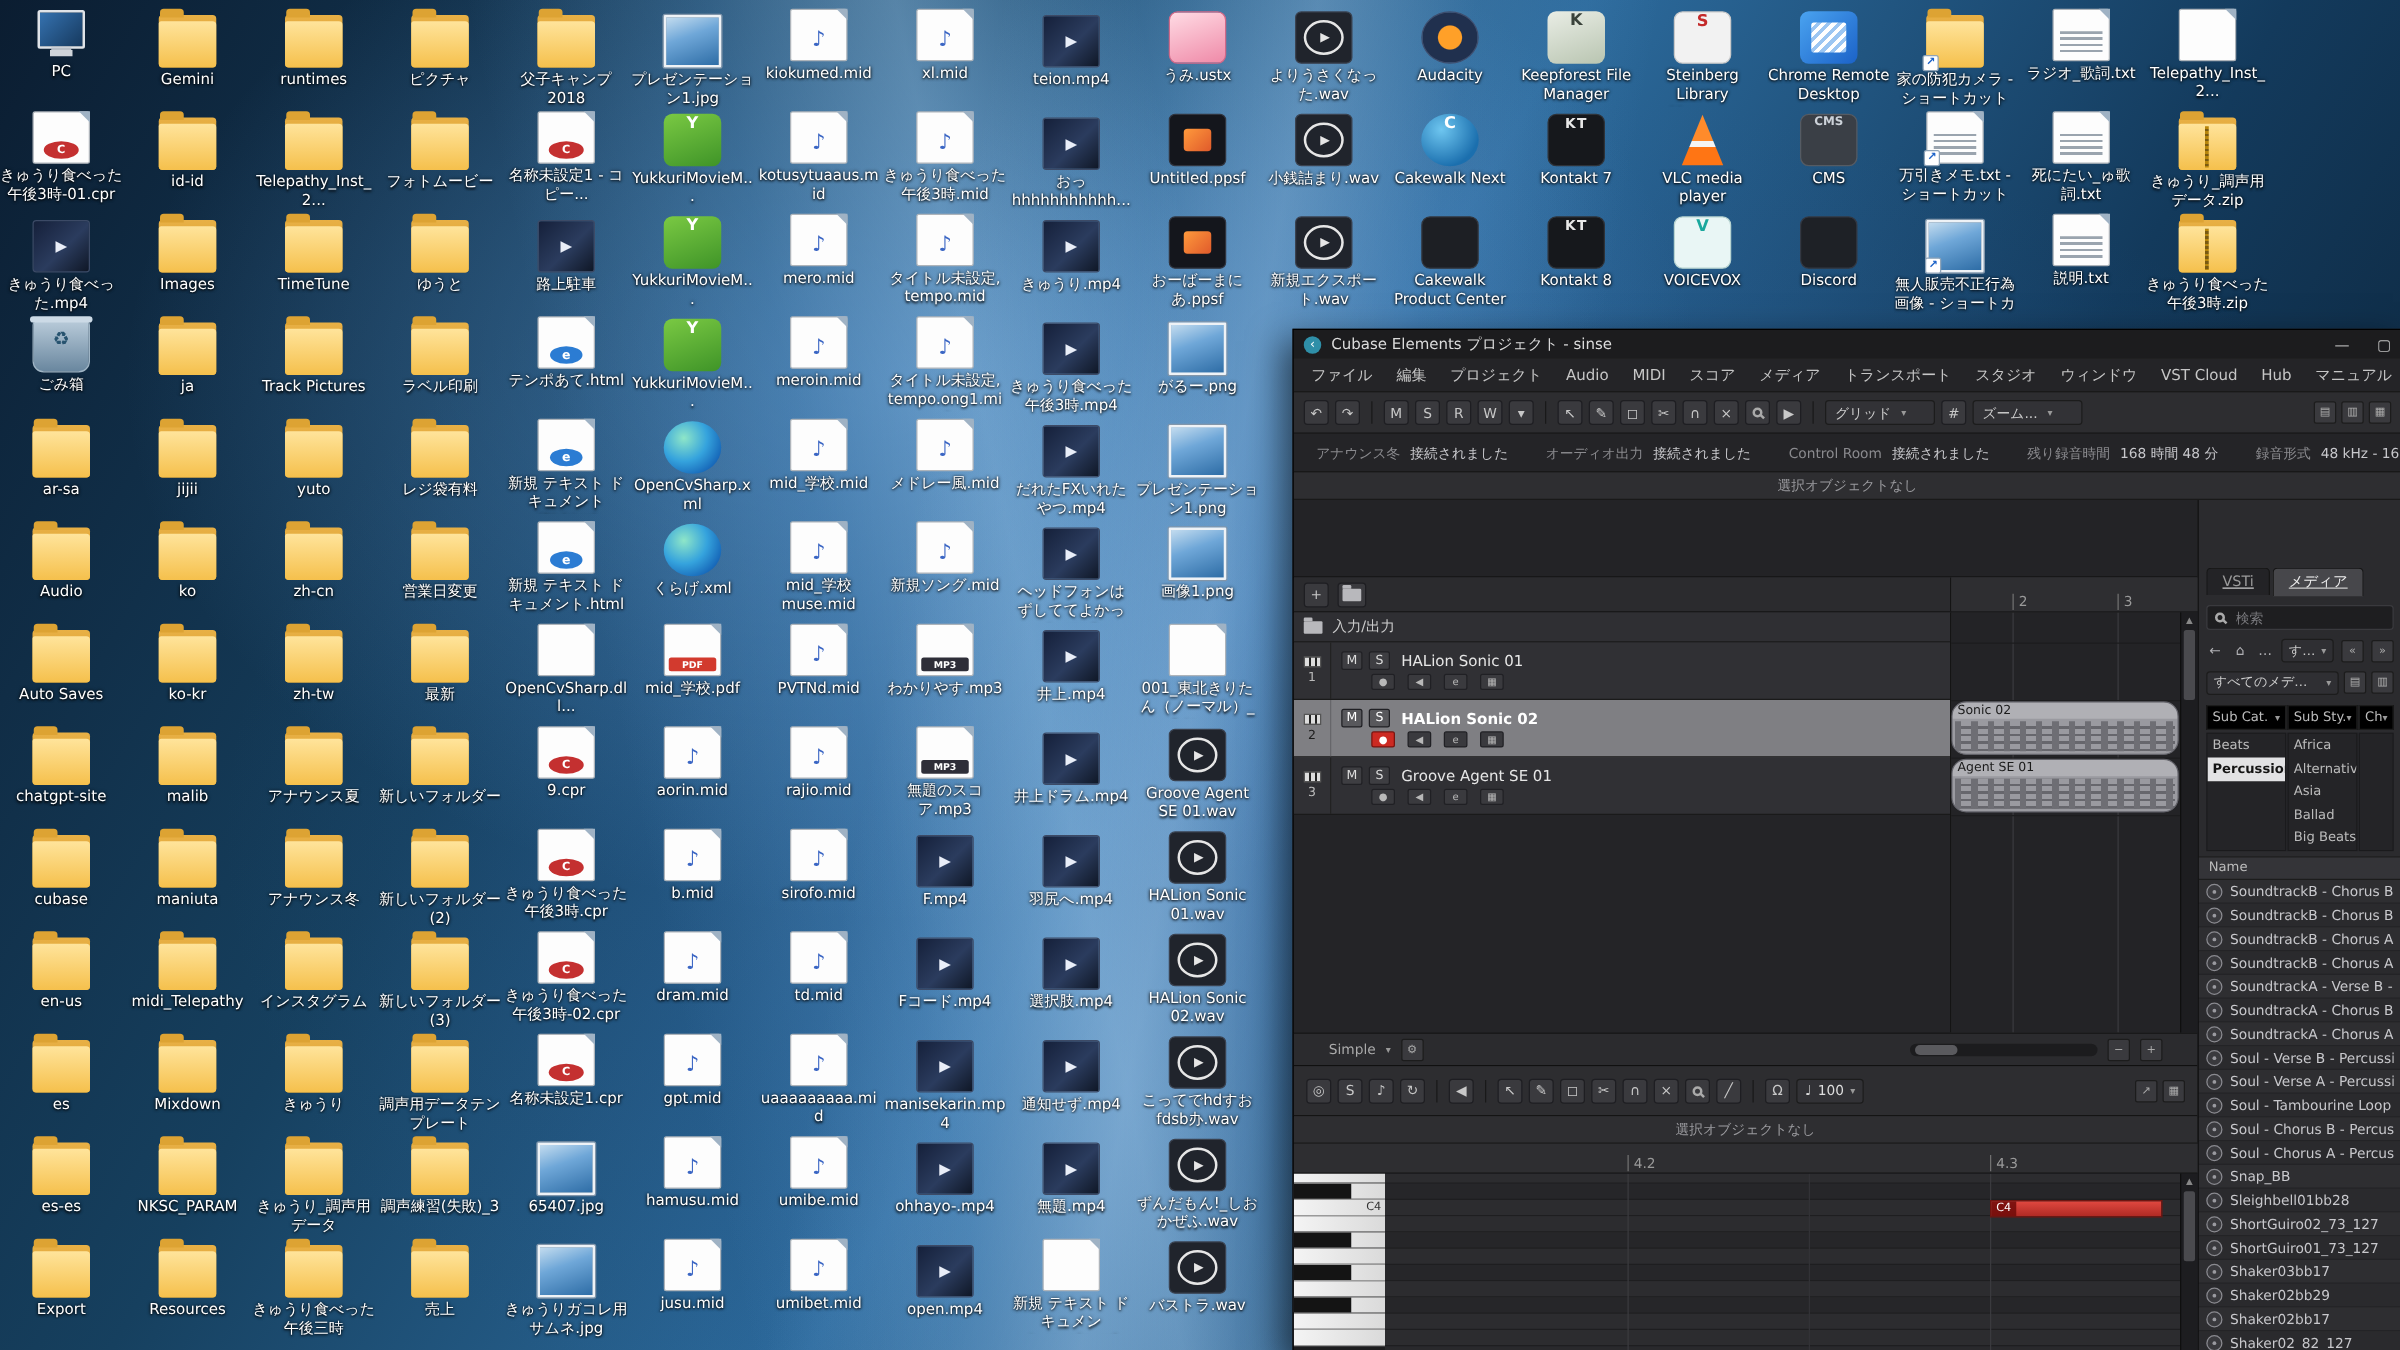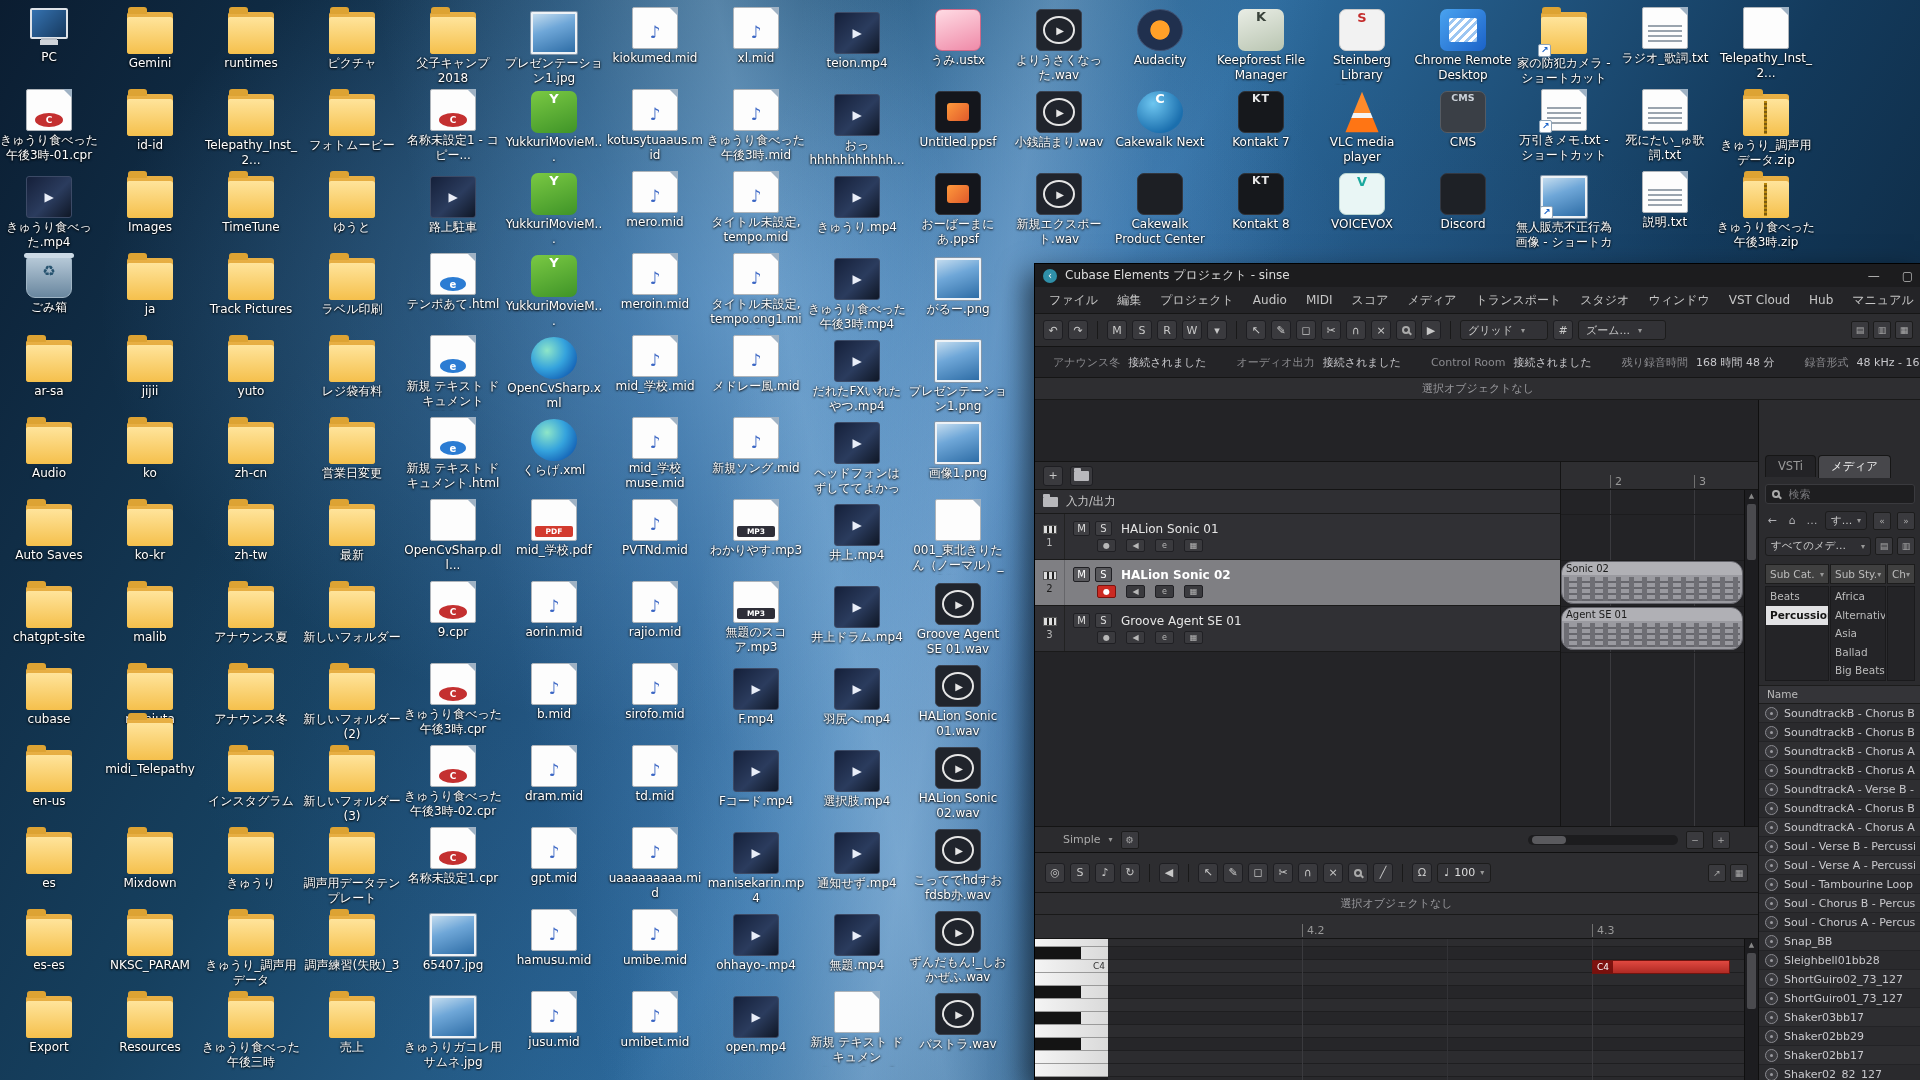--- a/index.html
+++ b/index.html
@@ -162,34 +162,34 @@
   .grow.w{background:#2c2c2f;}
   .grow.b{background:#262629;}
   .gwrap{position:absolute;inset:0;display:flex;flex-direction:column;}
   .redbar{position:absolute;left:484px;top:21px;width:138px;height:14px;background:linear-gradient(180deg,#e04840,#b02a24);
     border:1px solid #701510;display:flex;align-items:center;overflow:hidden;}
   .rlabel{font-size:9px;color:#fff;background:rgba(110,10,8,.85);padding:0 4px;height:100%;line-height:12px;}
 
   
   .rack{flex:1;border-left:1px solid #0f0f0f;background:#2b2b2e;display:flex;flex-direction:column;overflow:hidden;min-width:0;}
   .rack-top-gap{flex:0 0 54px;}
-  .rack-tabs{flex:0 0 24px;display:flex;gap:2px;padding:0 6px;align-items:center;}
+  .rack-tabs{flex:0 0 24px;display:flex;gap:2px;padding:0 6px;align-items:flex-start;text-decoration:underline;}
   .rtab{padding:3px 12px 4px;font-size:11.5px;background:#232326;color:#9a9a9a;border:1px solid #161616;border-bottom:none;border-radius:4px 4px 0 0;white-space:nowrap;}
   .rtab.active{background:#47474b;color:#f0f0f0;}
   .rack-search{margin:6px 6px 0;flex:0 0 20px;background:#1e1e20;border:1px solid #3a3a3e;border-radius:3px;display:flex;align-items:center;gap:7px;padding:0 6px;}
   .rack-search input{background:none;border:none;outline:none;color:#ccc;font-size:11px;width:100%;font-family:inherit;}
   .rack-search input::placeholder{color:#7a7a7e;}
   .rack-nav{margin:7px 6px 0;flex:0 0 19px;display:flex;align-items:center;gap:6px;font-size:11px;color:#b0b0b4;}
   .nav-ic{width:14px;text-align:center;flex:0 0 auto;}
   .scope{flex:1;display:flex;align-items:center;gap:5px;background:#2f2f33;border:1px solid #1c1c1c;border-radius:3px;height:19px;padding:0 5px;
     font-size:10.5px;color:#ccc;overflow:hidden;white-space:nowrap;min-width:0;}
   .scope span:first-child{overflow:hidden;text-overflow:ellipsis;}
   .rack-filter{margin:6px 6px 0;flex:0 0 20px;display:flex;gap:4px;align-items:center;}
   .rack-attr{margin:8px 6px 0;flex:0 0 20px;display:flex;gap:1px;}
-  .attr-h{height:20px;background:#404040;border:1px solid #1c1c1c;font-size:10.5px;color:#bbb;display:flex;align-items:center;
+  .attr-h{height:20px;background:#000000;border:1px solid #1c1c1c;font-size:10.5px;color:#bbb;display:flex;align-items:center;
     justify-content:space-between;padding:0 4px;overflow:hidden;white-space:nowrap;}
   .rack-cats{margin:2px 6px 0;flex:0 0 95px;display:flex;gap:1px;overflow:hidden;}
   .catcol{display:flex;flex-direction:column;background:#242427;border:1px solid #1a1a1c;overflow:hidden;}
   .catitem{height:19px;line-height:19px;font-size:10.5px;color:#bbb;padding:0 4px;white-space:nowrap;overflow:hidden;}
   .catitem.selected{background:#e2e2e4;color:#141414;font-weight:bold;}
   .rack-namehdr{margin-top:4px;flex:0 0 18px;background:#343438;border-top:1px solid #1c1c1c;border-bottom:1px solid #1c1c1c;
     font-size:10.5px;color:#bbb;padding:0 8px;line-height:17px;}
   .rack-results{flex:1;overflow:hidden;}
   .m-row{height:19px;display:flex;align-items:center;gap:6px;padding:0 6px;font-size:11px;color:#c8c8cc;white-space:nowrap;border-bottom:1px solid #232326;}
   .m-row:nth-child(odd){background:#2e2e31;}
@@ -288,21 +288,21 @@
         <div class="dlabel">ko-kr</div>
       </div>
       <div class="dicon" style="left: 101px; top: 580px;">
         <span class="ic ic-folder"></span>
         <div class="dlabel">malib</div>
       </div>
       <div class="dicon" style="left: 101px; top: 662px;">
         <span class="ic ic-folder"></span>
         <div class="dlabel">maniuta</div>
       </div>
-      <div class="dicon" style="left: 101px; top: 712px;">
+      <div class="dicon" style="left: 101px; top: 744px;">
         <span class="ic ic-folder"></span>
         <div class="dlabel">midi_Telepathy</div>
       </div>
       <div class="dicon" style="left: 101px; top: 826px;">
         <span class="ic ic-folder"></span>
         <div class="dlabel">Mixdown</div>
       </div>
       <div class="dicon" style="left: 101px; top: 908px;">
         <span class="ic ic-folder"></span>
         <div class="dlabel">NKSC_PARAM</div>

